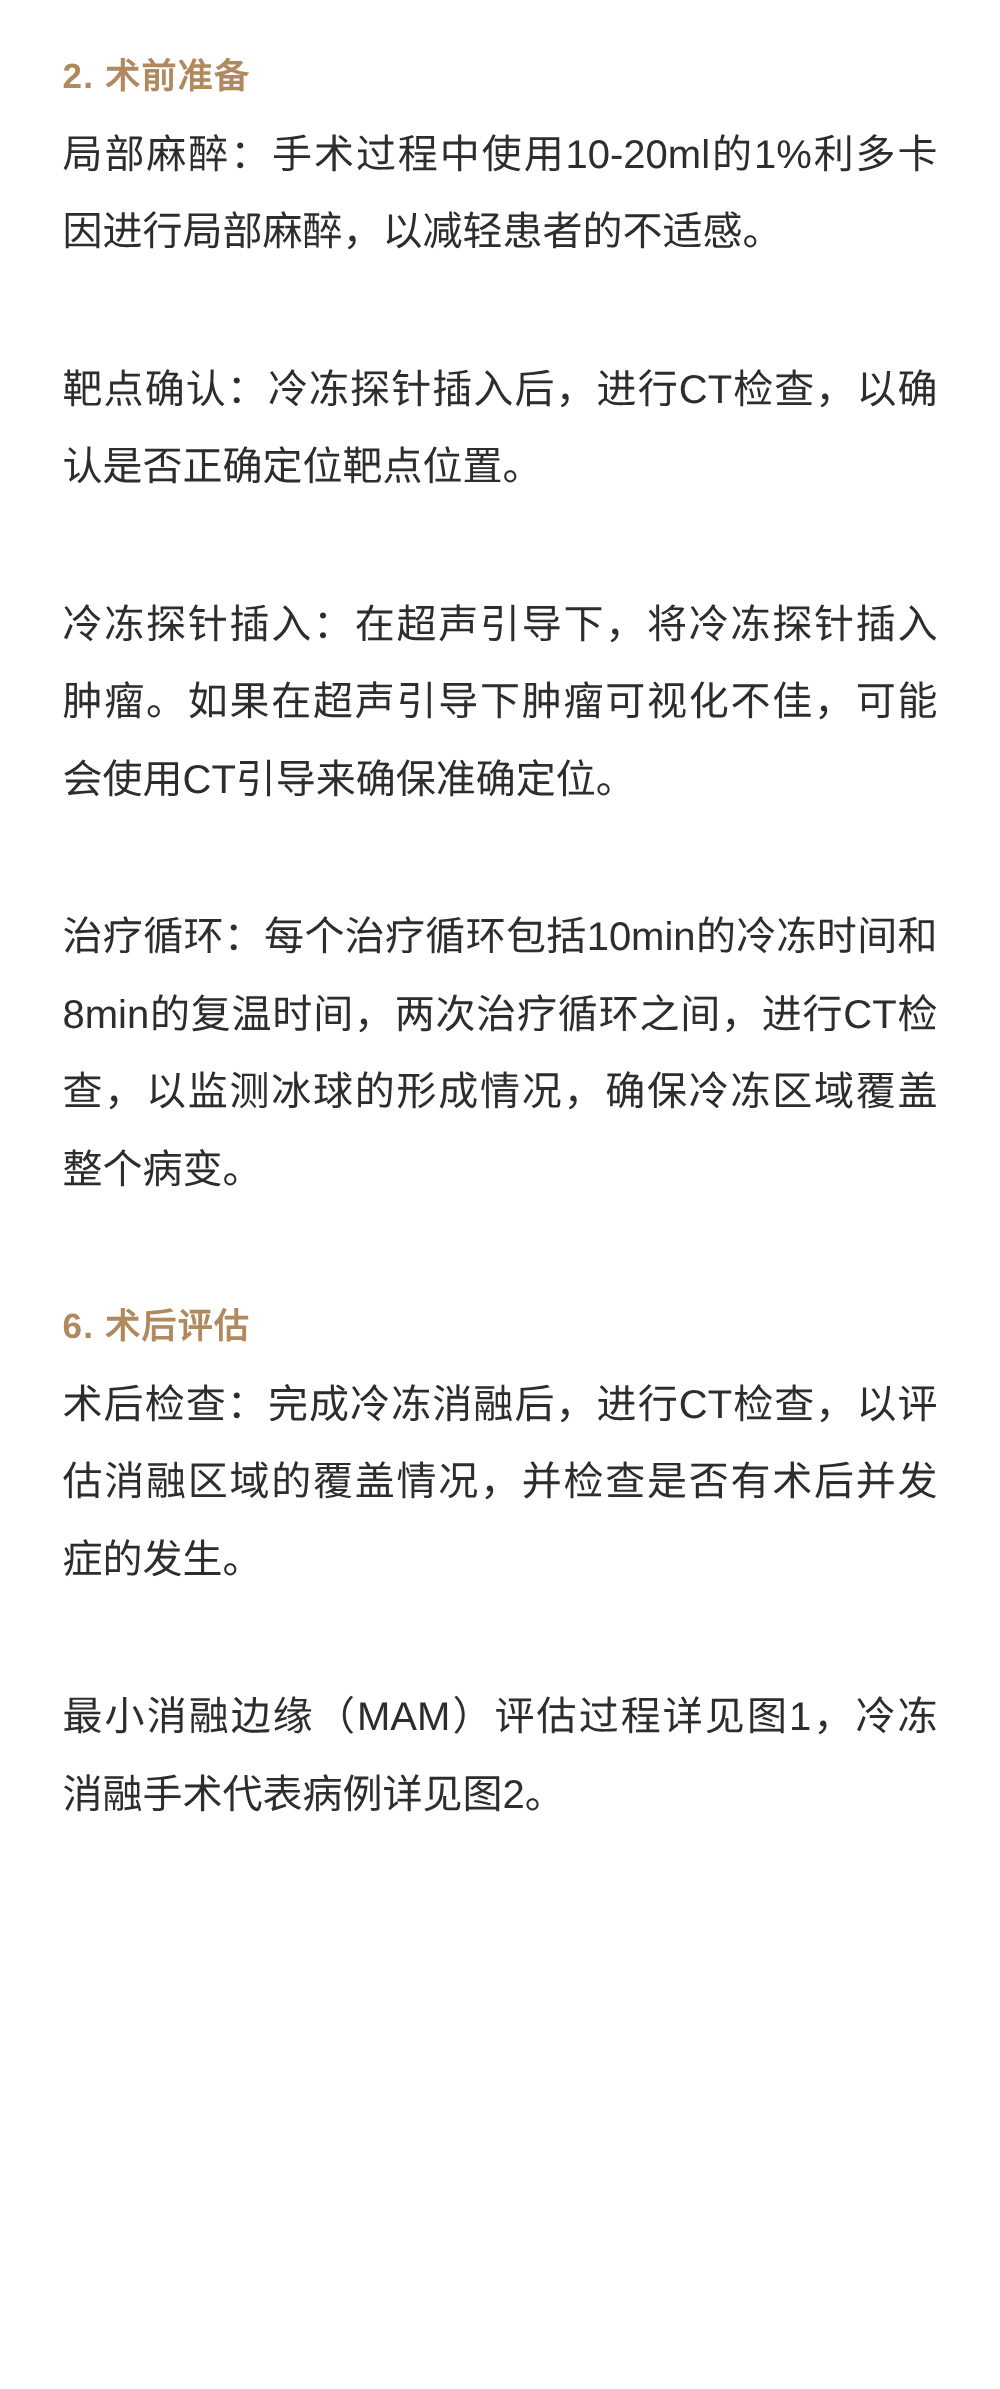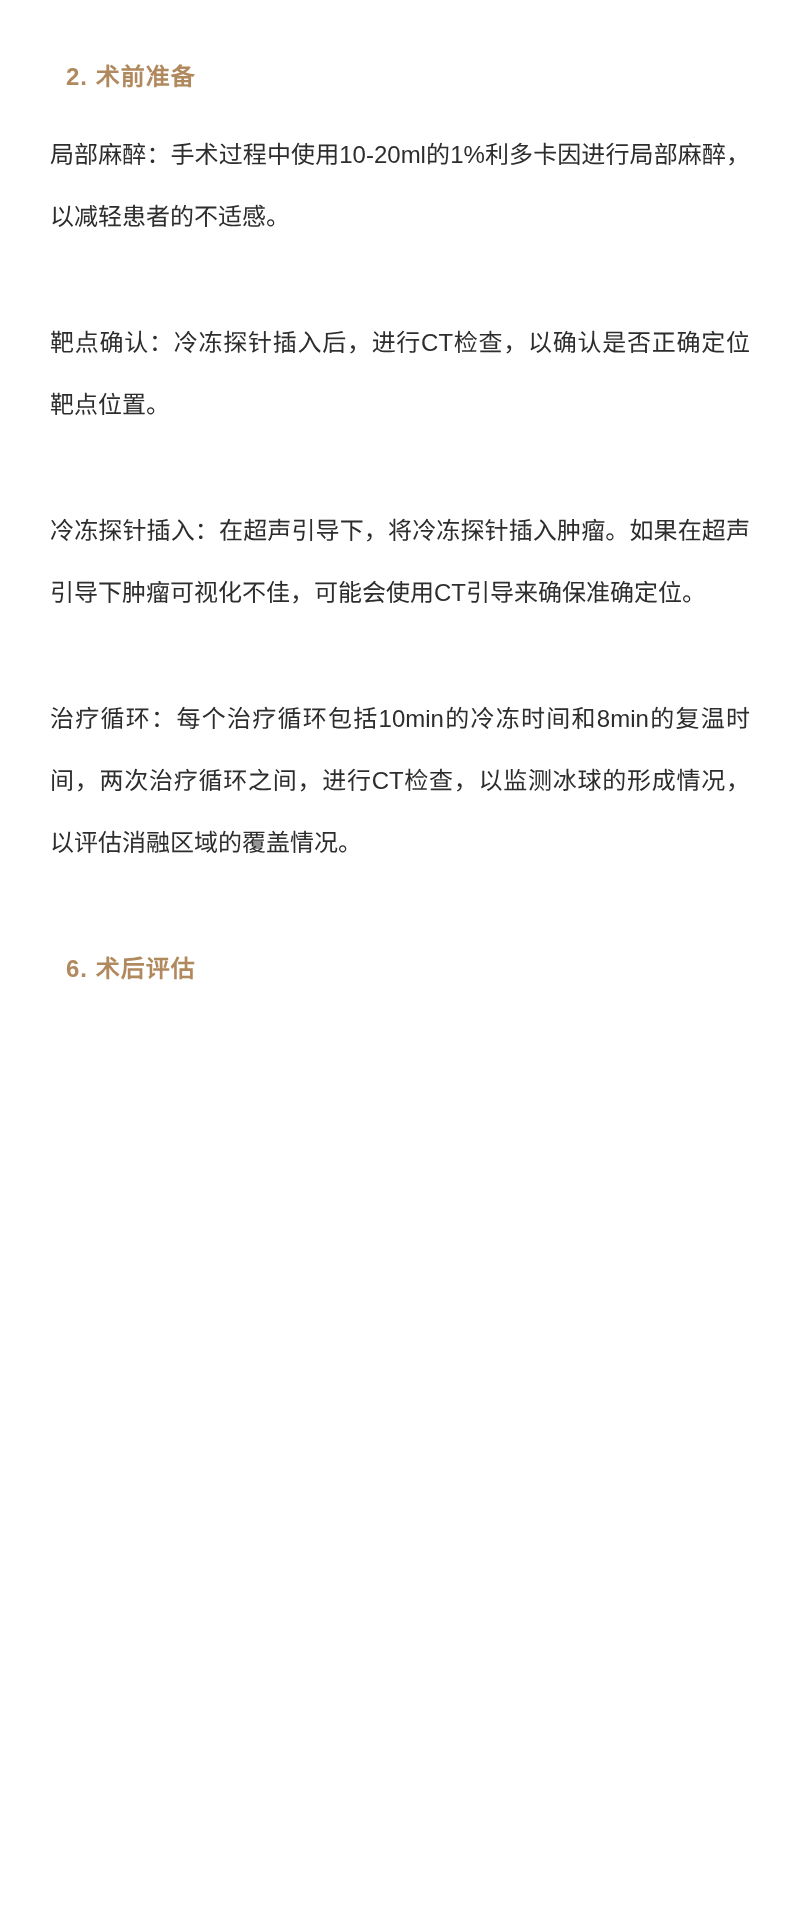--- a/index.html
+++ b/index.html
@@ -14,30 +14,30 @@
     min-height: 1911px;
     background: var(--bg);
     font-family: "Liberation Sans", "DejaVu Sans", sans-serif;
   }
   .page {
     width: 800px;
     padding: 30px 50px 30px 50px;
   }
   .section { margin: 0; }
   .section-heading {
-    margin: 16px;
-    font-size: 24px;
+    margin: 0;
+    font-size: 28px;
     font-weight: 700;
     line-height: 62px;
     color: var(--accent);
     letter-spacing: 1px;
   }
   .para {
     margin: 0 0 64px 0;
-    font-size: 24px;
+    font-size: 32px;
     line-height: 62px;
     color: var(--text);
     text-align: justify;
     text-justify: inter-ideograph;
     word-break: break-word;
   }
   .section:last-child .para:last-child { margin-bottom: 0; }
 </style>
 </head>
 <body>
@@ -48,20 +48,22 @@
     <h2 class="section-heading">2. 术前准备</h2>
     <p class="para">局部麻醉：手术过程中使用10-20ml的1%利多卡因进行局部麻醉，以减轻患者的不适感。</p>
   </section>
 
   <section class="section">
     <p class="para">靶点确认：冷冻探针插入后，进行CT检查，以确认是否正确定位靶点位置。</p>
     <p class="para">冷冻探针插入：在超声引导下，将冷冻探针插入肿瘤。如果在超声引导下肿瘤可视化不佳，可能会使用CT引导来确保准确定位。</p>
   </section>
 
   <section class="section">
-    <p class="para">治疗循环：每个治疗循环包括10min的冷冻时间和8min的复温时间，两次治疗循环之间，进行CT检查，以监测冰球的形成情况，以评估消融区域的覆盖情况。</p>
+    <p class="para">治疗循环：每个治疗循环包括10min的冷冻时间和8min的复温时间，两次治疗循环之间，进行CT检查，以监测冰球的形成情况，确保冷冻区域覆盖整个病变。</p>
   </section>
 
   <section class="section">
     <h2 class="section-heading">6. 术后评估</h2>
+    <p class="para">术后检查：完成冷冻消融后，进行CT检查，以评估消融区域的覆盖情况，并检查是否有术后并发症的发生。</p>
+    <p class="para">最小消融边缘（MAM）评估过程详见图1，冷冻消融手术代表病例详见图2。</p>
   </section>
 
 </div>
 
 </body></html>

